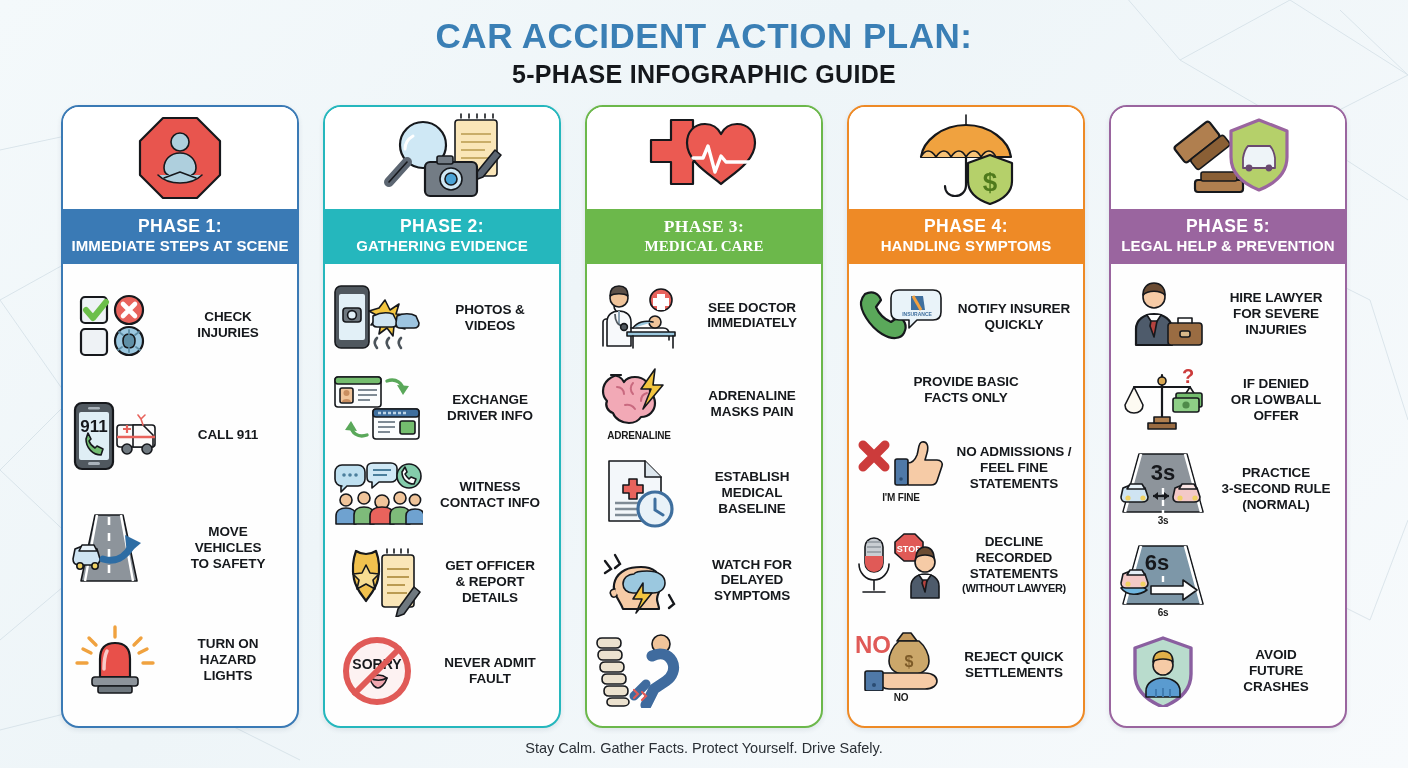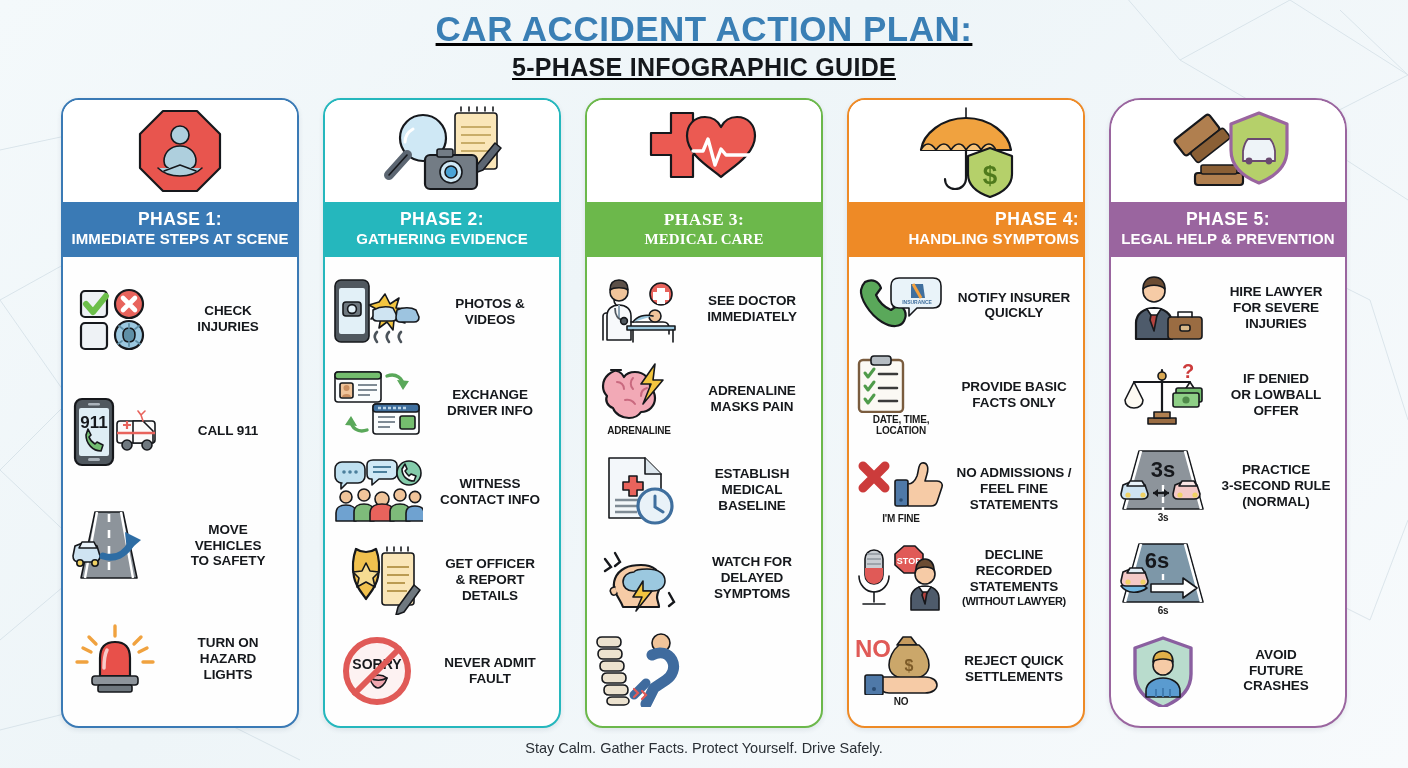--- a/index.html
+++ b/index.html
@@ -7,21 +7,21 @@
   body {
     font-family: "Liberation Sans", sans-serif;
     background: linear-gradient(135deg, #f4f9fb 0%, #eef5f8 40%, #f7fafc 100%);
     position: relative;
     overflow: hidden;
   }
   #mesh { position: absolute; inset: 0; width: 1408px; height: 768px; pointer-events: none; }
 
   .page { position: relative; width: 1408px; height: 768px; display: flex; flex-direction: column; }
 
-  .titlewrap { text-align: center; padding-top: 9px; text-decoration: underline; }
+  .titlewrap { text-align: center; padding-top: 16px; }
   .title-main {
     font-size: 35px; font-weight: bold; letter-spacing: 0.5px;
     color: #3a7fb5; line-height: 1.12;
   }
   .title-sub {
     font-size: 25px; font-weight: bold; letter-spacing: 0.3px;
     color: #15181c; line-height: 1.2; margin-top: 4px;
   }
 
   .columns {
@@ -398,49 +398,38 @@
             <svg width="104" height="94" viewBox="0 0 104 94">
  <path d="M52 14C28 14 9 30 7 46h90C95 30 76 14 52 14z" fill="#f0a23f" stroke="#16181c" stroke-width="2.2" stroke-linejoin="round" stroke-linecap="round"></path>
  <path d="M7 46c4-8 10-8 15 0 5-8 11-8 15 0 5-8 11-8 15 0 5-8 11-8 15 0 5-8 11-8 15 0" fill="#f7c378" stroke="#16181c" stroke-width="1.6" stroke-linejoin="round" stroke-linecap="round"></path>
  <path d="M52 14V4" stroke="#16181c" stroke-width="1.6" stroke-linejoin="round" stroke-linecap="round"></path>
  <path d="M52 46v28c0 7-5 11-11 11s-10-4-10-10" fill="none" stroke="#16181c" stroke-width="2.2" stroke-linejoin="round" stroke-linecap="round"></path>
  <path d="M76 44l22 8v18c0 12-10 19-22 23-12-4-22-11-22-23V52z" fill="#b5d06a" stroke="#16181c" stroke-width="2.2" stroke-linejoin="round" stroke-linecap="round"></path>
  <text x="76" y="80" font-family="Liberation Sans, sans-serif" font-size="26" font-weight="bold" fill="#4f7a1c" text-anchor="middle">$</text>
             </svg>
           </span>
         </div>
-        <div class="band" style="background: rgb(238, 138, 38); text-align: right;">
+        <div class="band" style="background: rgb(238, 138, 38);">
           <div class="band-title">PHASE 4:</div>
           <div class="band-sub">HANDLING SYMPTOMS</div>
         </div>
         <div class="items">
           <div class="item">
             <div class="item-icon">
               <svg width="92" height="62" viewBox="0 0 92 62">
  <path d="M10 8c8-4 14 0 16 6l-5 7c3 7 8 12 15 15l7-5c6 2 10 8 6 16-3 6-12 7-22 1C14 40 5 24 6 16c1-4 2-6 4-8z" fill="#5aa85a" stroke="#16181c" stroke-width="2.2" stroke-linejoin="round" stroke-linecap="round"></path>
  <path d="M44 4h34c5 0 8 3 8 8v14c0 5-3 8-8 8H62l-8 8v-8h-10c-5 0-8-3-8-8V12c0-5 3-8 8-8z" fill="#e9f3f9" stroke="#16181c" stroke-width="1.6" stroke-linejoin="round" stroke-linecap="round"></path>
  <path d="M56 10h12l2 14H56z" fill="#3f6f9e"></path>
  <path d="M58 10l8 14" stroke="#f3a13f" stroke-width="3"></path>
  <text x="62" y="30" font-family="Liberation Sans, sans-serif" font-size="5" font-weight="bold" fill="#3f6f9e" text-anchor="middle">INSURANCE</text>
               </svg>
             </div>
             <div class="item-label"><span>NOTIFY INSURER<br>QUICKLY</span></div>
           </div>
           <div class="item">
-            <div class="item-icon">
-              <svg width="92" height="58" viewBox="0 0 92 58">
- <rect x="4" y="5" width="44" height="52" rx="4" fill="#fbf9f4" stroke="#7a5c3e" stroke-width="2.4"></rect>
- <rect x="16" y="1" width="20" height="9" rx="3" fill="#b5bcc2" stroke="#16181c" stroke-width="1.6" stroke-linejoin="round" stroke-linecap="round"></rect>
- <g stroke="#4f9b4a" stroke-width="3" fill="none" stroke-linecap="round" stroke-linejoin="round">
-   <path d="M10 18l3 4 6-8M10 31l3 4 6-8M10 44l3 4 6-8"></path>
- </g>
- <path d="M24 19h18M24 33h18M24 46h18" stroke="#3a3a3a" stroke-width="2.6" stroke-linecap="round"></path>
-              </svg>
-              <div class="icon-caption">DATE, TIME, LOCATION</div>
-            </div>
             <div class="item-label"><span>PROVIDE BASIC<br>FACTS ONLY</span></div>
           </div>
           <div class="item">
             <div class="item-icon">
               <svg width="88" height="58" viewBox="0 0 88 58">
  <path d="M6 12l22 22M28 12L6 34" stroke="#cc3b3b" stroke-width="9" stroke-linecap="round"></path>
  <rect x="38" y="26" width="13" height="26" rx="2" fill="#4f79a8" stroke="#16181c" stroke-width="1.6" stroke-linejoin="round" stroke-linecap="round"></rect>
  <circle cx="44" cy="46" r="1.8" fill="#2a4c72"></circle>
  <path d="M51 30c4 0 7-3 9-8 2-6 1-12 5-13 5-1 7 4 5 11l-2 7h12c4 0 6 3 5 6l-5 15c-1 3-3 4-6 4H51z" fill="#f6cba6" stroke="#16181c" stroke-width="1.6" stroke-linejoin="round" stroke-linecap="round"></path>
               </svg>
@@ -477,21 +466,21 @@
  <path d="M26 46h44c8 0 12 4 12 8 0 4-4 8-12 8H34c-6 0-8-3-8-7z" fill="#f6cba6" stroke="#16181c" stroke-width="1.6" stroke-linejoin="round" stroke-linecap="round"></path>
  <rect x="10" y="44" width="18" height="20" rx="2" fill="#4f79a8" stroke="#16181c" stroke-width="1.6" stroke-linejoin="round" stroke-linecap="round"></rect>
  <circle cx="19" cy="58" r="2" fill="#2a4c72"></circle>
               </svg>
               <div class="icon-caption">NO</div>
             </div>
             <div class="item-label"><span>REJECT QUICK<br>SETTLEMENTS</span></div>
           </div>
         </div>
       </div>
-      <div class="card" style="border-color: rgb(154, 101, 159); border-radius: 32px;">
+      <div class="card" style="border-color: rgb(154, 101, 159);">
         <div class="card-hero">
           <span>
             <svg width="122" height="92" viewBox="0 0 122 92">
  <rect x="8" y="20" width="44" height="20" rx="3" transform="rotate(-38 30 30)" fill="#b07f4f" stroke="#16181c" stroke-width="2.2" stroke-linejoin="round" stroke-linecap="round"></rect>
  <rect x="22" y="34" width="42" height="13" rx="3" transform="rotate(-38 43 40)" fill="#8a5f35" stroke="#16181c" stroke-width="1.6" stroke-linejoin="round" stroke-linecap="round"></rect>
  <rect x="28" y="68" width="48" height="12" rx="3" fill="#b07f4f" stroke="#16181c" stroke-width="2.2" stroke-linejoin="round" stroke-linecap="round"></rect>
  <rect x="34" y="60" width="36" height="9" rx="2" fill="#8a5f35" stroke="#16181c" stroke-width="1.6" stroke-linejoin="round" stroke-linecap="round"></rect>
  <path d="M92 8l28 11v26c0 17-13 27-28 33-15-6-28-16-28-33V19z" fill="#b5d06a" stroke="#9a659f" stroke-width="3.2" stroke-linejoin="round"></path>
  <path d="M76 46c1-6 3-10 5-12h22c2 2 4 6 5 12v10H76z" fill="#eef4f8" stroke="#6a4a70" stroke-width="1.8" stroke-linejoin="round"></path>
  <circle cx="82" cy="56" r="3.4" fill="#6a4a70"></circle>

